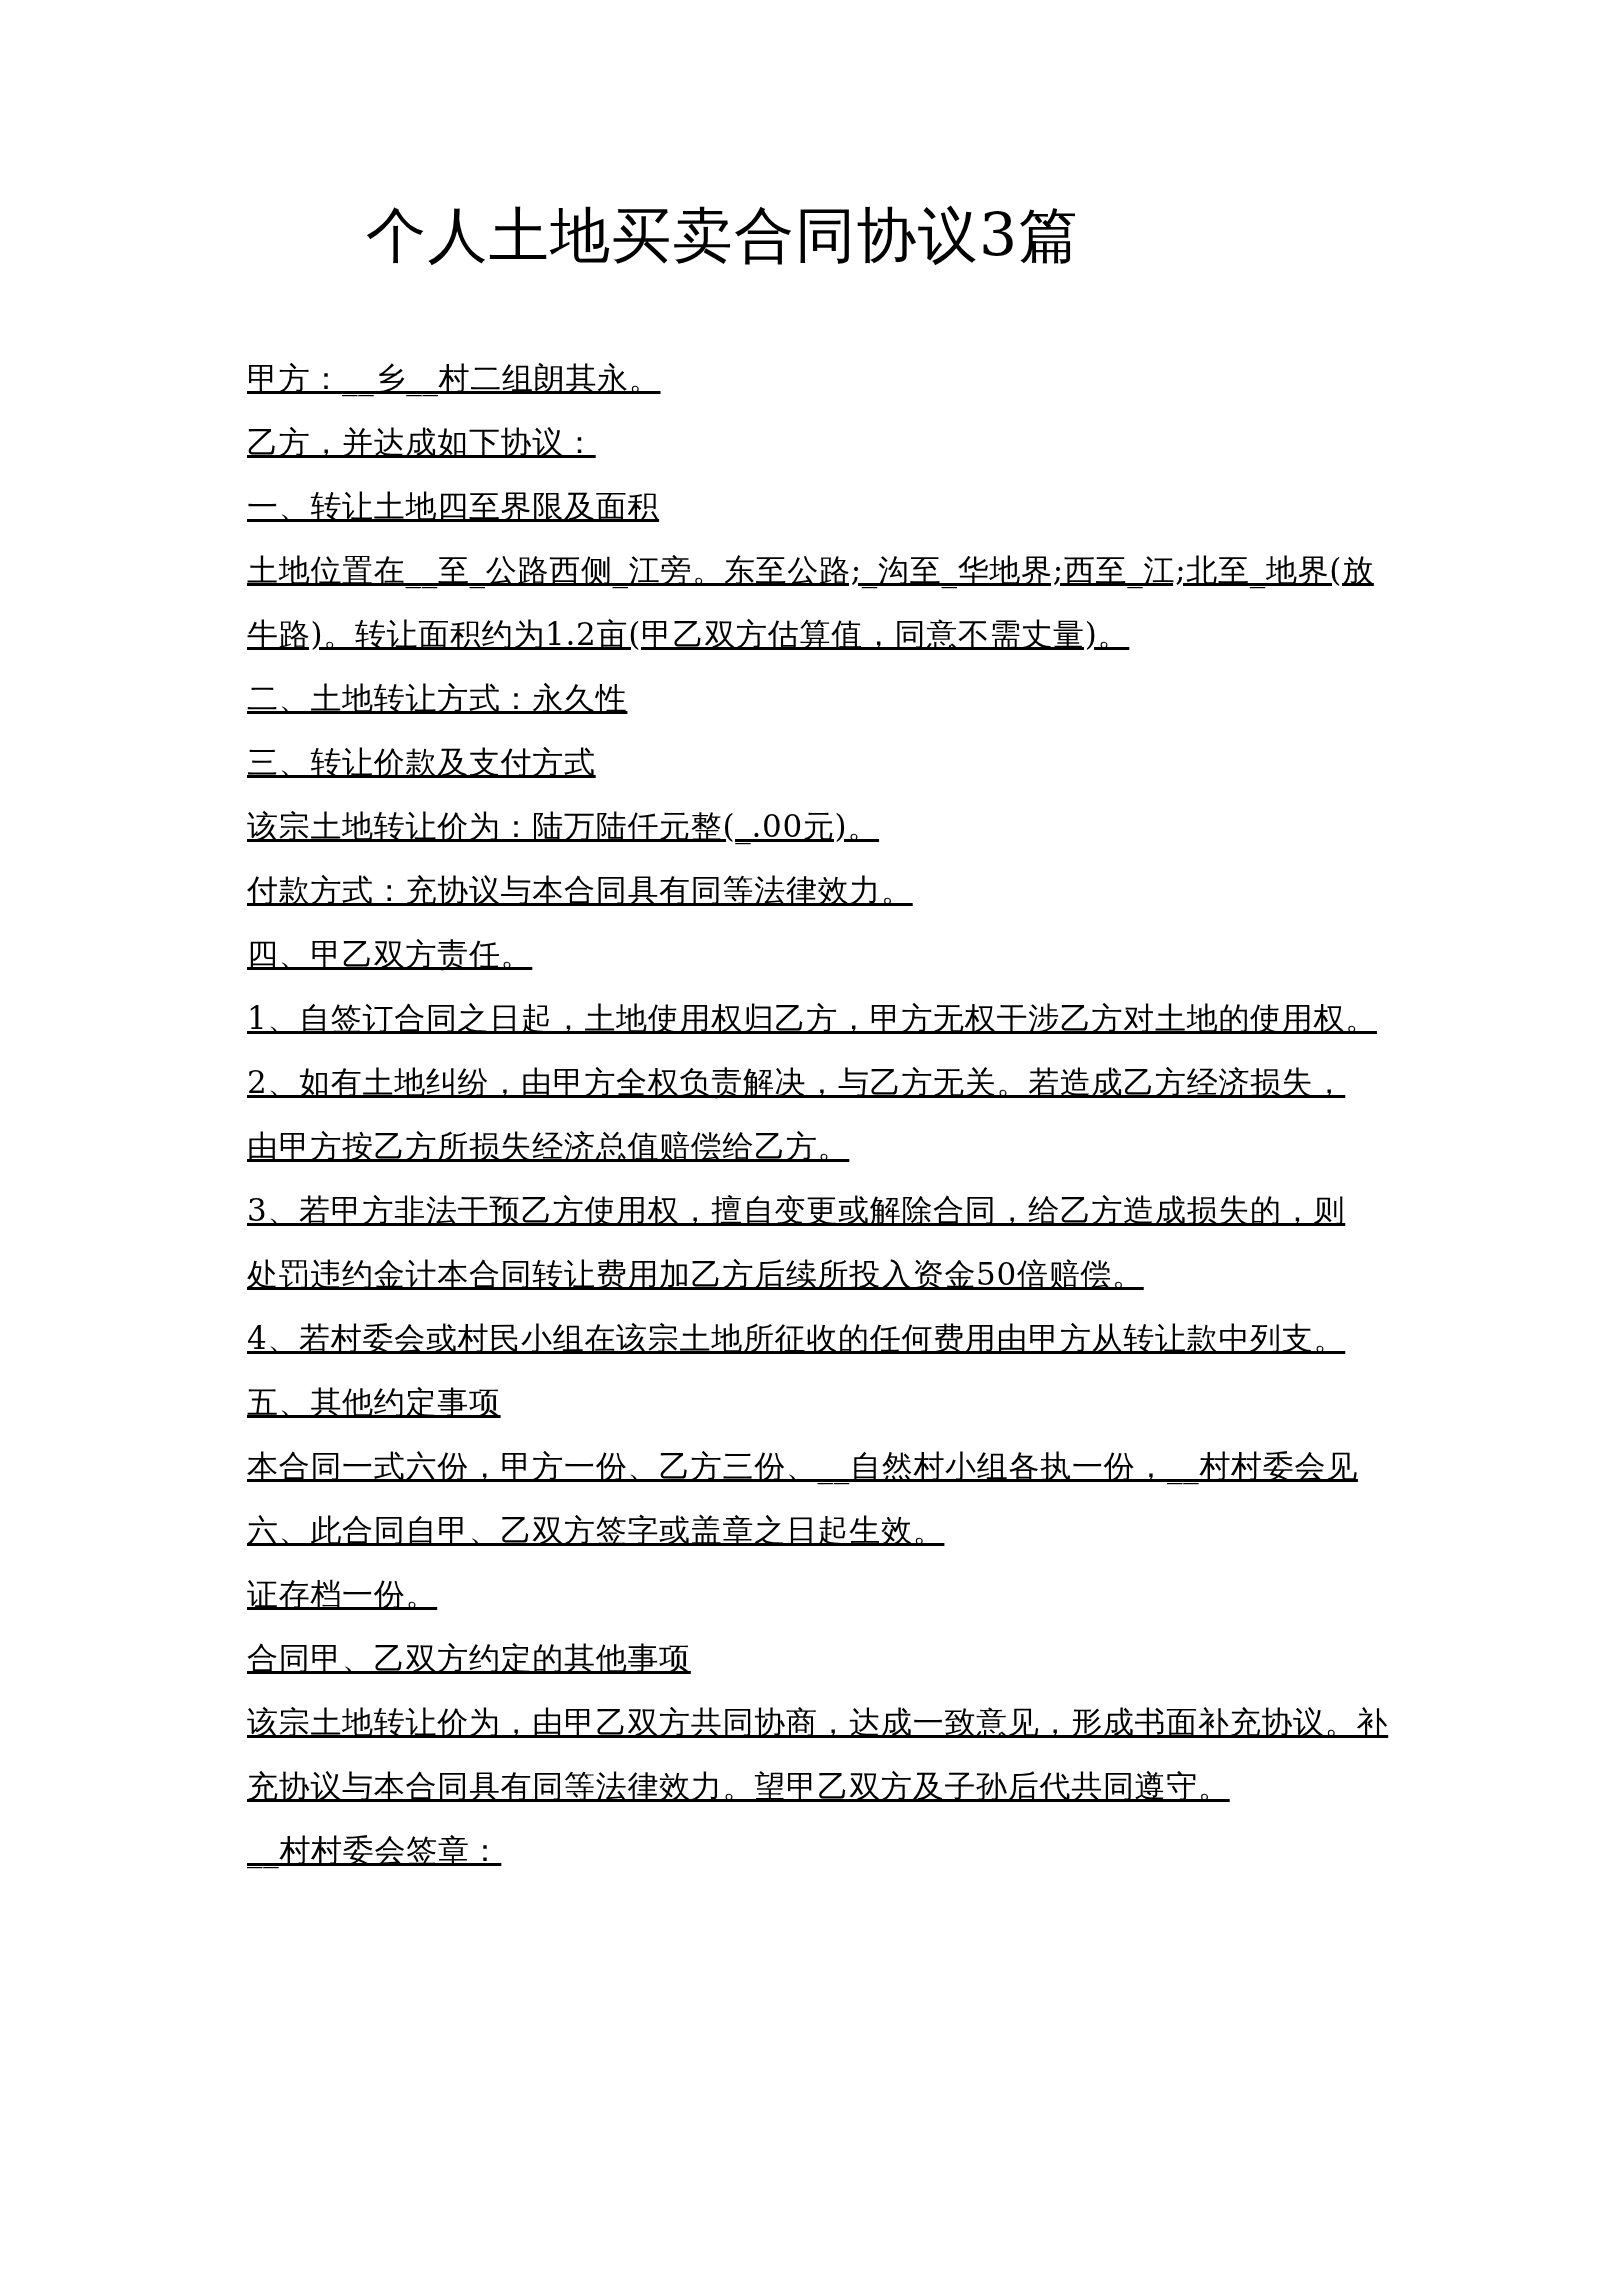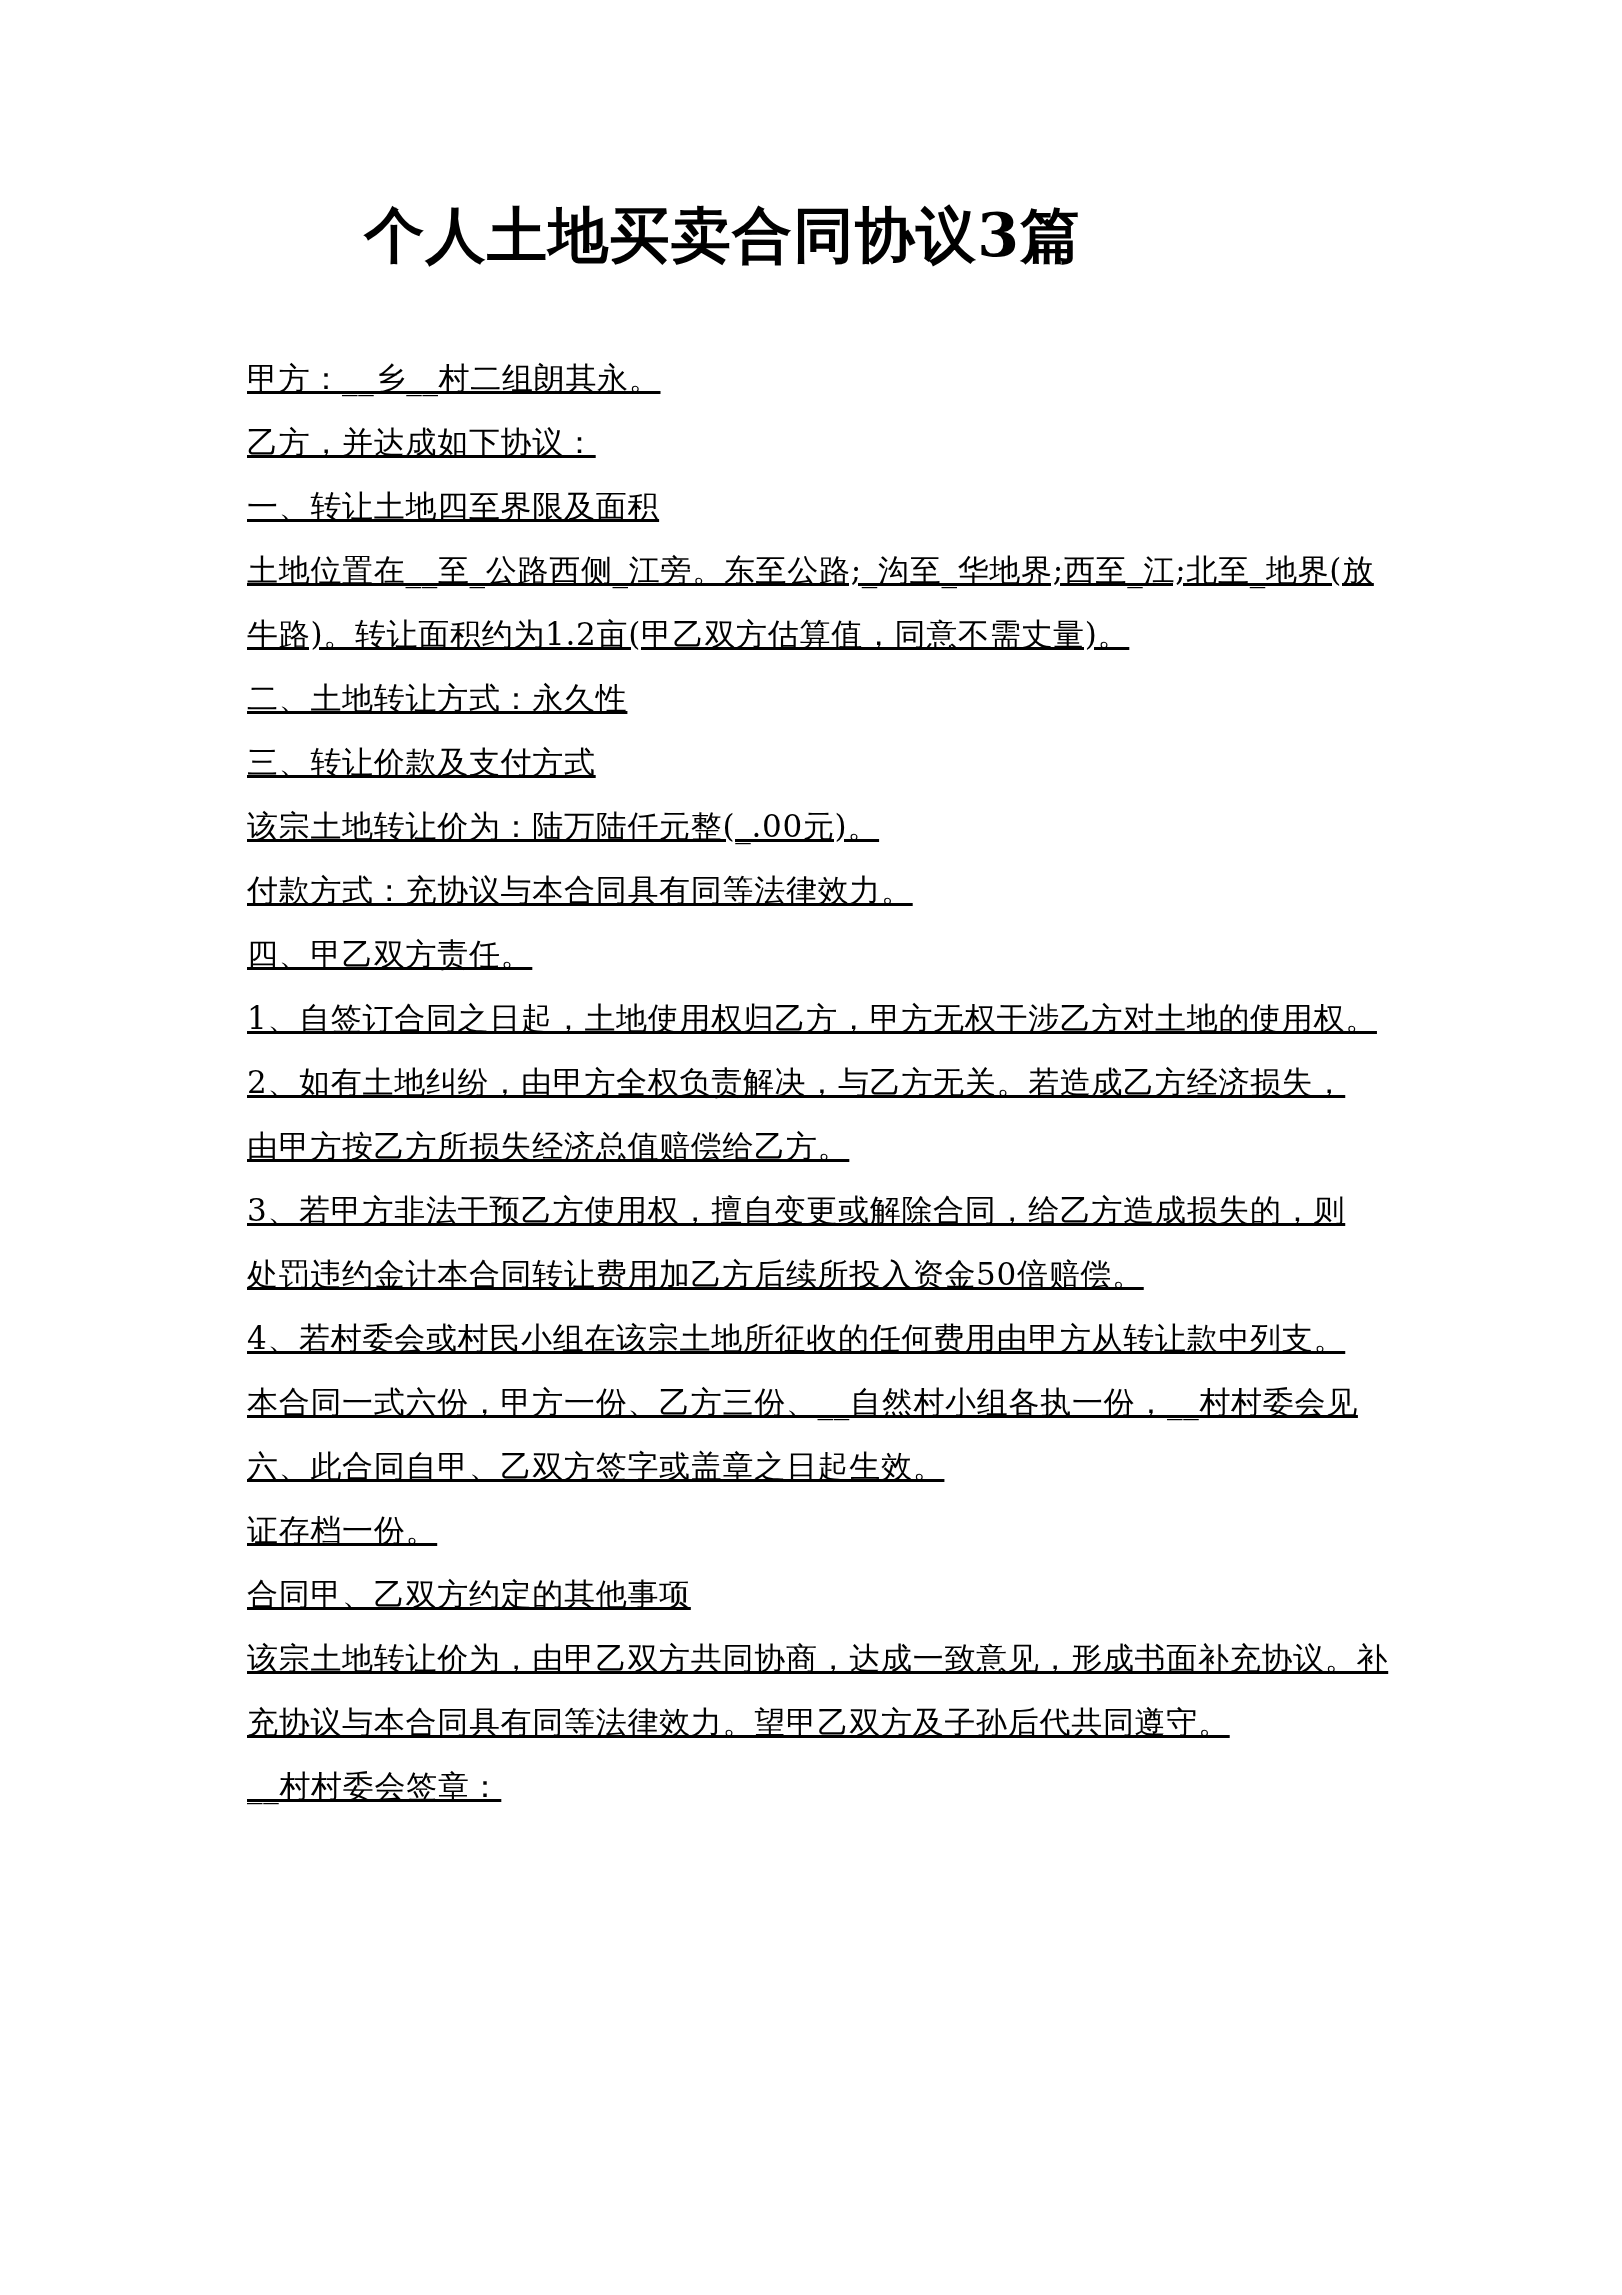--- a/index.html
+++ b/index.html
@@ -24,21 +24,21 @@
       background: #ffffff;
     }
     .doc-title {
       position: absolute;
       left: 0;
       width: 1446px;
       top: 196px;
       text-align: center;
       font-size: 60px;
       line-height: 79px;
-      font-weight: bold;
+      font-weight: normal;
       letter-spacing: 1.3px;
       margin: 0;
     }
     .body {
       position: absolute;
       left: 247px;
       top: 353px;
       width: 1165px;
     }
     .line {
@@ -67,20 +67,21 @@
     <p class="line">三、转让价款及支付方式</p>
     <p class="line">该宗土地转让价为：陆万陆仟元整(_.00元)。</p>
     <p class="line">付款方式：充协议与本合同具有同等法律效力。</p>
     <p class="line">四、甲乙双方责任。</p>
     <p class="line">1、自签订合同之日起，土地使用权归乙方，甲方无权干涉乙方对土地的使用权。</p>
     <p class="line">2、如有土地纠纷，由甲方全权负责解决，与乙方无关。若造成乙方经济损失，</p>
     <p class="line">由甲方按乙方所损失经济总值赔偿给乙方。</p>
     <p class="line">3、若甲方非法干预乙方使用权，擅自变更或解除合同，给乙方造成损失的，则</p>
     <p class="line">处罚违约金计本合同转让费用加乙方后续所投入资金50倍赔偿。</p>
     <p class="line">4、若村委会或村民小组在该宗土地所征收的任何费用由甲方从转让款中列支。</p>
+    <p class="line">五、其他约定事项</p>
     <p class="line">本合同一式六份，甲方一份、乙方三份、__自然村小组各执一份，__村村委会见</p>
     <p class="line">六、此合同自甲、乙双方签字或盖章之日起生效。</p>
     <p class="line">证存档一份。</p>
     <p class="line">合同甲、乙双方约定的其他事项</p>
     <p class="line">该宗土地转让价为，由甲乙双方共同协商，达成一致意见，形成书面补充协议。补</p>
     <p class="line">充协议与本合同具有同等法律效力。望甲乙双方及子孙后代共同遵守。</p>
     <p class="line">__村村委会签章：</p>
   </div>
 </div>
 

